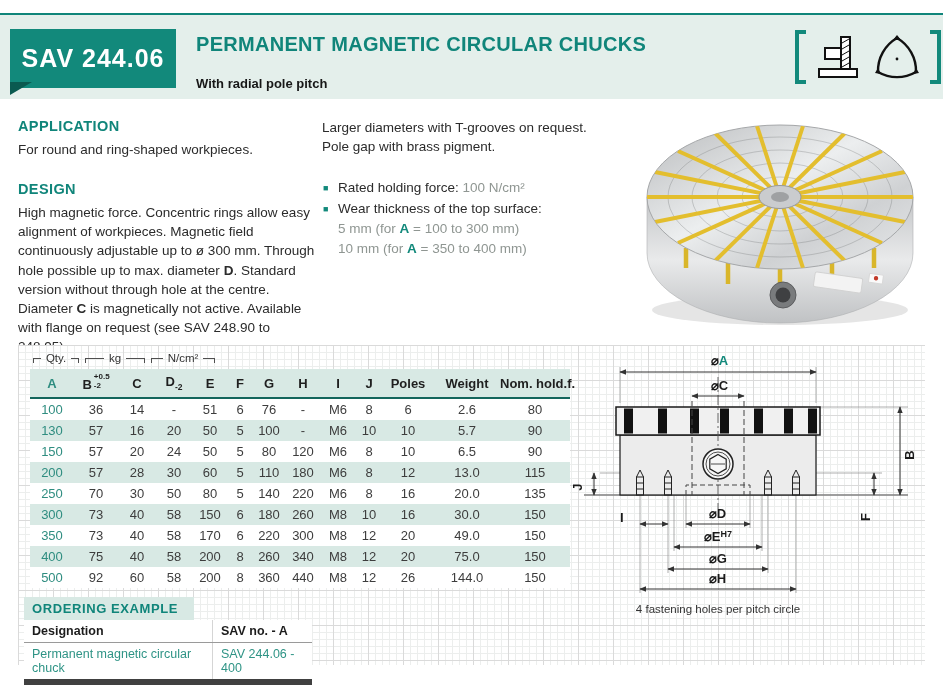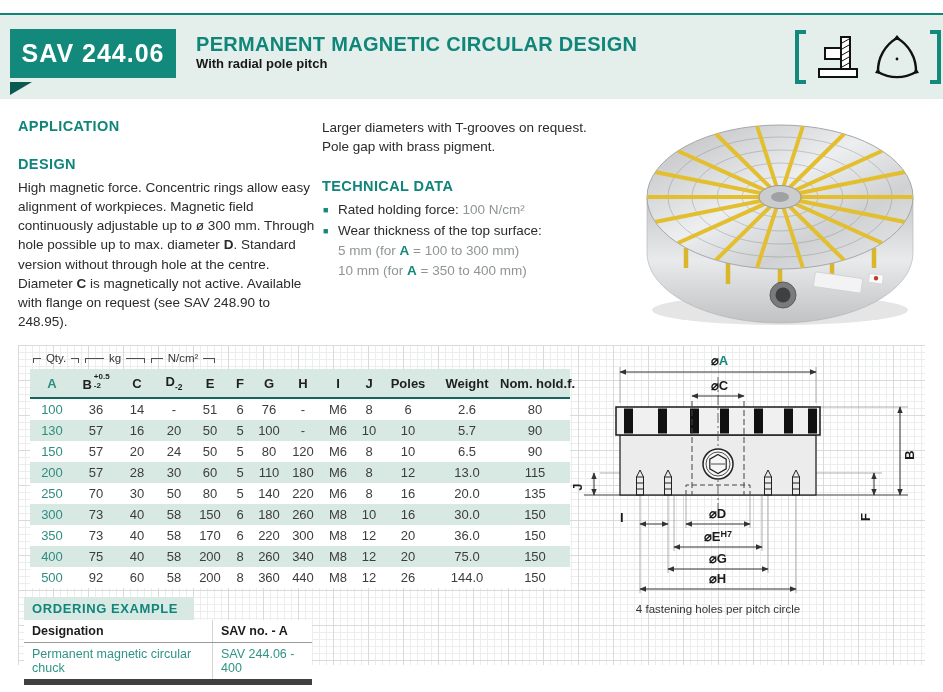--- a/index.html
+++ b/index.html
@@ -4,29 +4,29 @@
 <style>
   * { margin:0; padding:0; box-sizing:border-box; }
   html,body { background:#ffffff; }
   body {
     width:943px; height:692px; position:relative; overflow:hidden;
     font-family:"Liberation Sans", sans-serif; color:#2b2b2b;
   }
   .top-rule { position:absolute; top:13px; left:0; width:943px; height:2px; background:#10857a; }
   .header-band { position:absolute; top:15px; left:0; width:943px; height:84px; background:#e4efeb; }
   .sav-ribbon {
-    position:absolute; left:10px; top:29px; width:166px; height:49px; background:#12897b;
+    position:absolute; left:10px; top:29px; width:166px; height:59px; background:#12897b;
     color:#fff; font-size:25px; font-weight:bold; letter-spacing:1px;
     display:flex; align-items:center; justify-content:center;
   }
   .sav-fold { position:absolute; left:10px; top:82px; width:0; height:0;
     border-top:13px solid #0a5a50; border-right:22px solid transparent; }
   .title-block { position:absolute; left:196px; top:33px; width:560px; }
   .page-title { color:#10857a; font-size:20px; font-weight:bold; letter-spacing:.3px; }
-  .page-subtitle { color:#171717; font-size:13px; font-weight:bold; margin-top:0; }
+  .page-subtitle { color:#171717; font-size:13px; font-weight:bold; margin-top:20px; }
   .hdr-icons { position:absolute; left:795px; top:29px; height:56px; display:flex; align-items:center; gap:8px; }
   .bracket { width:11px; height:54px; border:4px solid #12897b; }
   .bracket.l { border-right:none; } .bracket.r { border-left:none; }
 
   .col { position:absolute; top:118px; }
   .col-left { left:18px; width:297px; }
   .col-mid  { left:322px; width:293px; }
   .sec-heading { color:#10857a; font-size:14.5px; font-weight:bold; letter-spacing:.4px; margin-bottom:6px; }
   .body-text { font-size:13.5px; line-height:1.42; color:#2b2b2b; }
   .mb-note { margin-bottom:21px; }
@@ -91,21 +91,21 @@
 
 <div class="top-rule"></div>
 <div class="header-band"></div>
 
 <div class="sav-ribbon">
   <span>SAV 244.06</span>
 </div>
 <div class="sav-fold"></div>
 
 <div class="title-block">
-  <div class="page-title">PERMANENT MAGNETIC CIRCULAR DESIGN</div>
+  <div class="page-title">PERMANENT MAGNETIC CIRCULAR CHUCKS</div>
   <div class="page-subtitle">With radial pole pitch</div>
 </div>
 
 <div class="hdr-icons">
   <div class="bracket l"></div>
   <svg width="50" height="48" viewBox="0 0 50 48">
     <rect x="5" y="36" width="38" height="8" fill="#fff" stroke="#111" stroke-width="2"></rect>
     <rect x="27" y="4" width="9" height="32" fill="#fff" stroke="#111" stroke-width="2"></rect>
     <line x1="28" y1="10" x2="35" y2="6" stroke="#111" stroke-width="1"></line>
     <line x1="28" y1="16" x2="35" y2="12" stroke="#111" stroke-width="1"></line>
@@ -120,31 +120,31 @@
     <polygon points="25,2 29,7 21,7" fill="#111"></polygon>
     <polygon points="47,40 41,41 44,35" fill="#111"></polygon>
     <polygon points="3,40 9,41 6,35" fill="#111"></polygon>
   </svg>
   <div class="bracket r"></div>
 </div>
 
 <div class="col col-left">
   <div>
     <div class="sec-heading">APPLICATION</div>
+    <p class="body-text mb-note">For round and ring-shaped workpieces.</p>
   </div>
   <div class="mt-sec">
     <div class="sec-heading">DESIGN</div>
     <p class="body-text"><span>High magnetic force. Concentric rings allow easy alignment of workpieces. Magnetic field continuously adjustable up to ø 300 mm. Through hole possible up to max. diameter </span><span class="b">D</span><span>. Standard version without through hole at the centre. Diameter </span><span class="b">C</span><span> is magnetically not active. Available with flange on request (see SAV 248.90 to 248.95).</span></p>
   </div>
 </div>
 
 <div class="col col-mid">
   <p class="body-text mb-note">Larger diameters with T-grooves on request. Pole gap with brass pigment.</p>
   <div class="mt-sec">
-    <div class="sec-heading">TECHNICAL DATA</div>
     <div>
         <div class="ti-row">
           <span class="ti-bullet"></span>
           <span class="ti-text"><span>Rated holding force: </span><span class="c-gray">100 N/cm²</span></span>
         </div>
         <div class="ti-row">
           <span class="ti-bullet"></span>
           <span class="ti-text"><span>Wear thickness of the top surface:</span></span>
         </div>
         <div class="ti-row">
@@ -356,21 +356,21 @@
           <div class="td" style="width: 44px;">73</div>
           <div class="td" style="width: 38px;">40</div>
           <div class="td" style="width: 36px;">58</div>
           <div class="td" style="width: 36px;">170</div>
           <div class="td" style="width: 24px;">6</div>
           <div class="td" style="width: 34px;">220</div>
           <div class="td" style="width: 34px;">300</div>
           <div class="td" style="width: 36px;">M8</div>
           <div class="td" style="width: 26px;">12</div>
           <div class="td" style="width: 52px;">20</div>
-          <div class="td" style="width: 66px;">36.0</div>
+          <div class="td" style="width: 66px;">49.0</div>
           <div class="td" style="width: 70px;">150</div>
         </div>
         <div class="trow stripe">
           <div class="td teal" style="width: 44px;">400</div>
           <div class="td" style="width: 44px;">75</div>
           <div class="td" style="width: 38px;">40</div>
           <div class="td" style="width: 36px;">58</div>
           <div class="td" style="width: 36px;">200</div>
           <div class="td" style="width: 24px;">8</div>
           <div class="td" style="width: 34px;">260</div>

